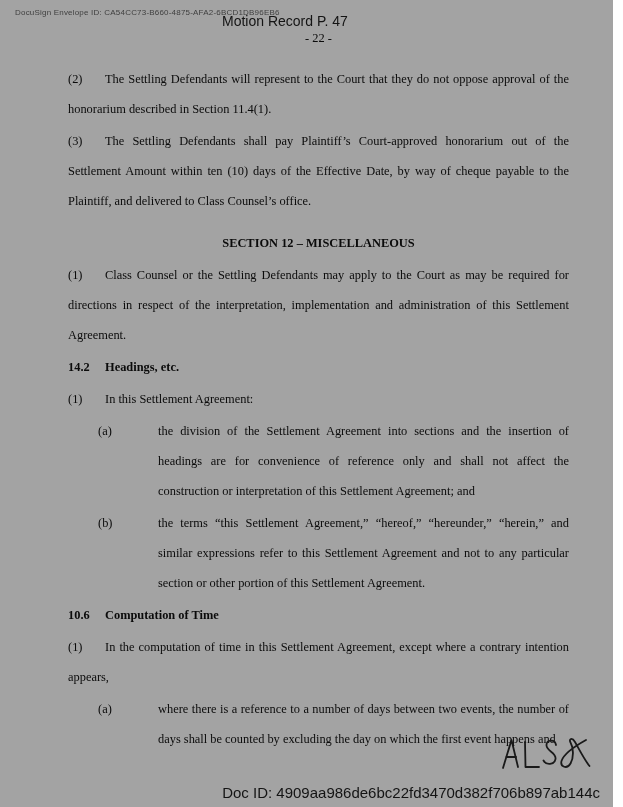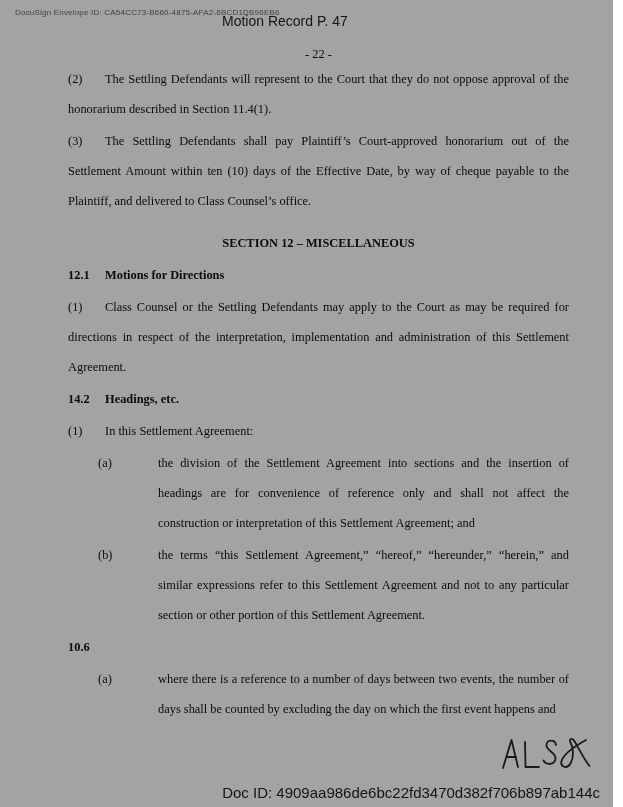--- a/index.html
+++ b/index.html
@@ -12,21 +12,21 @@
     font-family:"Liberation Sans", sans-serif; font-size:8px; color:#3f3f3f;
     letter-spacing:0.2px; white-space:nowrap;
   }
   .stamp {
     position:absolute; left:222px; top:13px;
     font-family:"Liberation Sans", sans-serif; font-size:14px; color:#141414;
     white-space:nowrap;
   }
   .pagenum {
     position:absolute; left:68px; top:31px; width:501px;
-    text-align:center; font-size:12.4px; color:#0b0b0b;margin-top:16px;
+    text-align:center; font-size:12.4px; color:#0b0b0b;
   }
   .doc-body {
     position:absolute; left:68px; top:64px; width:501px;
     font-size:12.4px; line-height:30px;
   }
   .block { margin:0 0 2px 0; text-align:justify; }
   .num { display:inline-block; width:37px; }
   .sec-heading { text-align:center; font-weight:bold; margin:12px 0 2px 0; }
   .sub-heading { display:flex; font-weight:bold; margin:0 0 2px 0; }
   .sub-heading .hnum { flex:0 0 37px; }
@@ -52,24 +52,20 @@
   <div class="pagenum">- 22 -</div>
 
   <div class="doc-body">
 
     <p class="block"><span class="num">(2)</span><span>The Settling Defendants will represent to the Court that they do not oppose approval of the honorarium described in Section 11.4(1).</span></p>
 
     <p class="block"><span class="num">(3)</span><span>The Settling Defendants shall pay Plaintiff’s Court-approved honorarium out of the Settlement Amount within ten (10) days of the Effective Date, by way of cheque payable to the Plaintiff, and delivered to Class Counsel’s office.</span></p>
 
     <p class="sec-heading">SECTION 12 – MISCELLANEOUS</p>
 
-    <div class="sub-heading">
-        <span class="hnum">12.1</span>
-        <span>Motions for Directions</span>
-      </div>
 
     <p class="block"><span class="num">(1)</span><span>Class Counsel or the Settling Defendants may apply to the Court as may be required for directions in respect of the interpretation, implementation and administration of this Settlement Agreement.</span></p>
 
 
     <div class="sub-heading">
         <span class="hnum">14.2</span>
         <span>Headings, etc.</span>
       </div>
 
     <p class="block"><span class="num">(1)</span><span>In this Settlement Agreement:</span></p>
@@ -79,22 +75,24 @@
         <span class="stext">the division of the Settlement Agreement into sections and the insertion of headings are for convenience of reference only and shall not affect the construction or interpretation of this Settlement Agreement; and</span>
       </div>
 
     <div class="sub-item">
         <span class="snum">(b)</span>
         <span class="stext">the terms “this Settlement Agreement,” “hereof,” “hereunder,” “herein,” and similar expressions refer to this Settlement Agreement and not to any particular section or other portion of this Settlement Agreement.</span>
       </div>
 
     <div class="sub-heading">
         <span class="hnum">10.6</span>
+        <span>Computation of Time</span>
       </div>
 
+    <p class="block"><span class="num">(1)</span><span>In the computation of time in this Settlement Agreement, except where a contrary intention appears,</span></p>
 
     <div class="sub-item">
         <span class="snum">(a)</span>
         <span class="stext">where there is a reference to a number of days between two events, the number of days shall be counted by excluding the day on which the first event happens and</span>
       </div>
 
   </div>
 
   <div class="signature">
     <svg width="95" height="48" viewBox="0 0 95 48">

